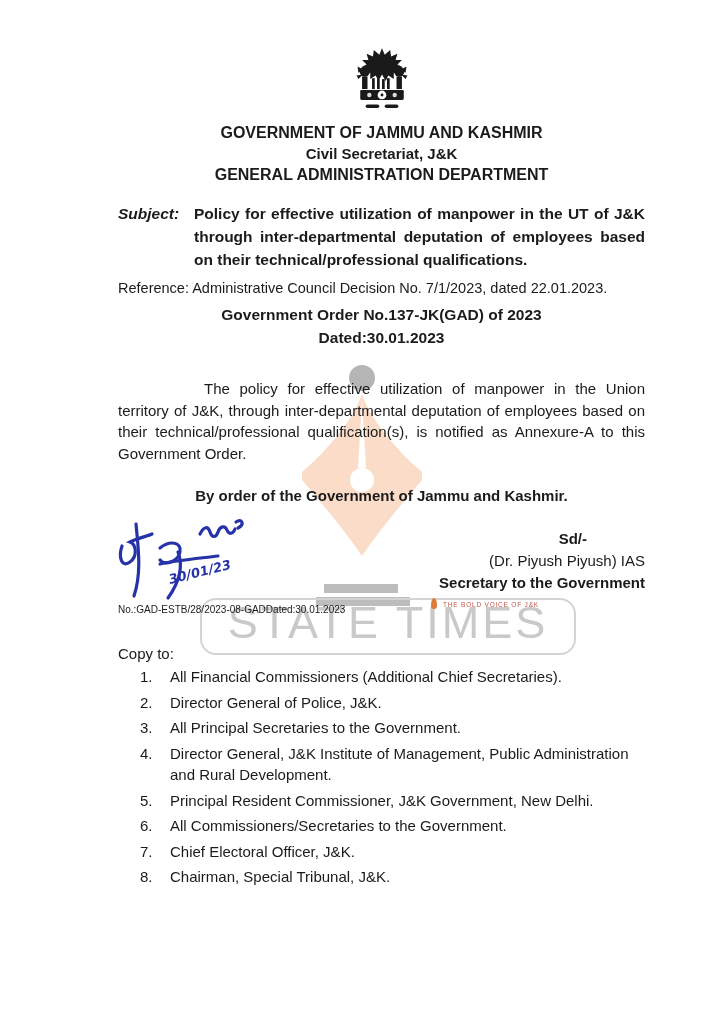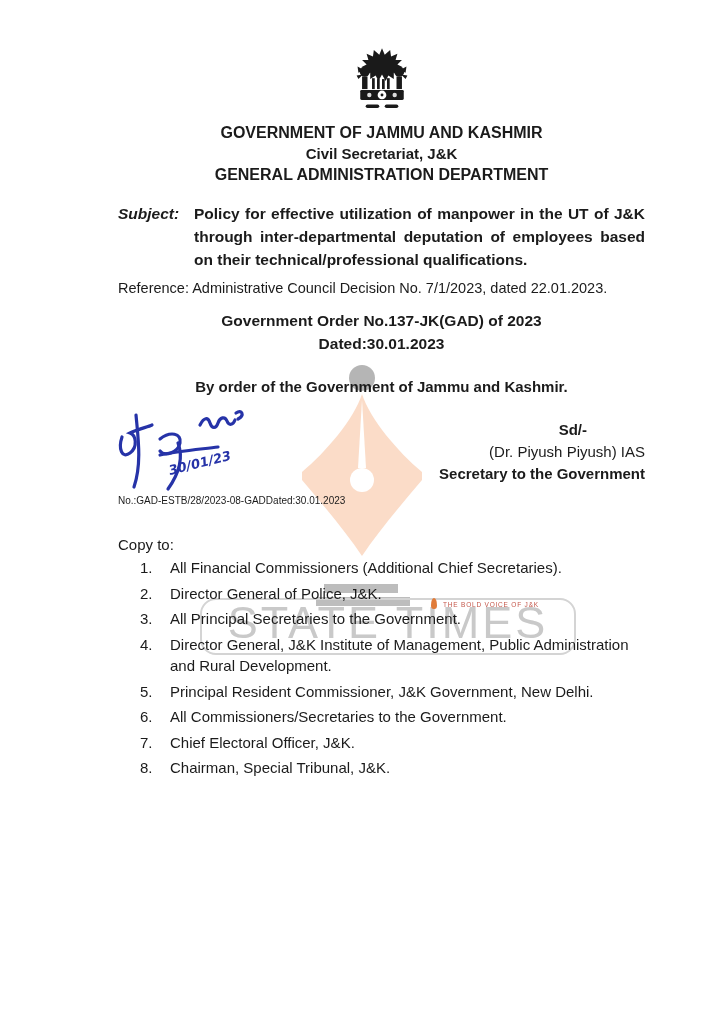--- a/index.html
+++ b/index.html
@@ -36,21 +36,21 @@
   
   .content{position:absolute;inset:0;z-index:1;padding:48px 79px 0 118px;box-sizing:border-box;}
   .emblem-wrap{text-align:center;margin-bottom:6px;}
   .hdr-line{text-align:center;font-weight:bold;line-height:21px;}
   .hdr-1,.hdr-2{font-size:16px;}
   .hdr-3{font-size:15px;}
   .subject-row{display:flex;margin-top:17px;font-weight:bold;font-size:15.5px;line-height:23px;}
   .subject-label{width:76px;flex:none;font-style:italic;}
   .subject-text{flex:1;text-align:justify;}
   .reference{margin-top:9px;font-size:14.5px;}
-  .order-heading{margin-top:13px;text-align:center;font-weight:bold;font-size:15.5px;line-height:23px;}
+  .order-heading{margin-top:7px;text-align:center;font-weight:bold;font-size:15.5px;line-height:23px;}
   .body-par{
     margin-top:29px;font-size:15px;line-height:21.5px;
     text-align:justify;text-indent:86px;
   }
   .by-order{margin-top:23px;text-align:center;font-weight:bold;font-size:15px;}
   .sig-row{position:relative;height:92px;margin-top:6px;}
   .signature-svg{position:absolute;left:-10px;top:2px;}
   .signatory{position:absolute;right:0;top:18px;text-align:right;font-size:15px;line-height:22px;}
   .sd{font-weight:bold;padding-right:58px;}
   .designation{font-weight:bold;}
@@ -127,20 +127,21 @@
       <span class="subject-text">Policy for effective utilization of manpower in the UT of J&amp;K through inter-departmental deputation of employees based on their technical/professional qualifications.</span>
     </div>
 
     <div class="reference">Reference: Administrative Council Decision No. 7/1/2023, dated 22.01.2023.</div>
 
     <div class="order-heading">
       <div>Government Order No.137-JK(GAD) of 2023</div>
       <div>Dated:30.01.2023</div>
     </div>
 
+    <div class="body-par">The policy for effective utilization of manpower in the Union territory of J&amp;K, through inter-departmental deputation of employees based on their technical/professional qualification(s), is notified as Annexure-A to this Government Order.</div>
 
     <div class="by-order">By order of the Government of Jammu and Kashmir.</div>
 
     <div class="sig-row">
       <svg class="signature-svg" width="175" height="96" viewBox="0 0 175 96">
         <g fill="none" stroke="#2633a8" stroke-width="3.2" stroke-linecap="round">
           <path d="M14,34 C10,46 14,56 22,50 C30,44 28,32 22,30 C30,26 40,24 44,22"></path>
           <path d="M28,12 C30,34 34,60 26,84"></path>
           <path d="M52,36 C62,28 74,30 72,40 C70,50 56,54 52,48"></path>
           <path d="M70,40 C76,56 70,72 60,86"></path>

